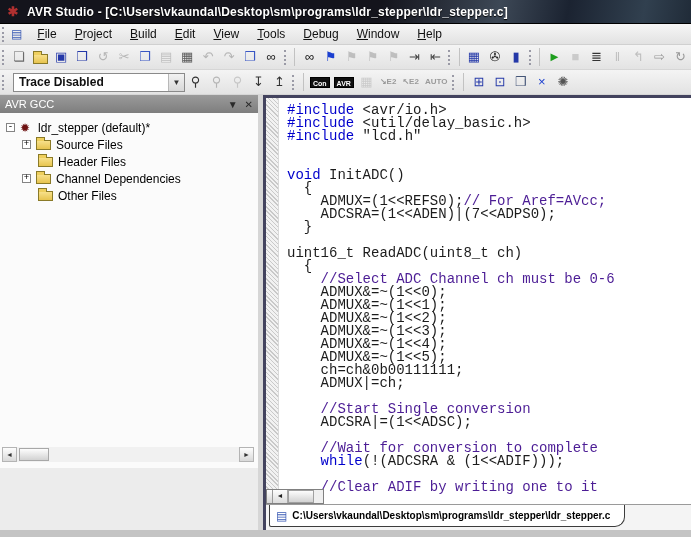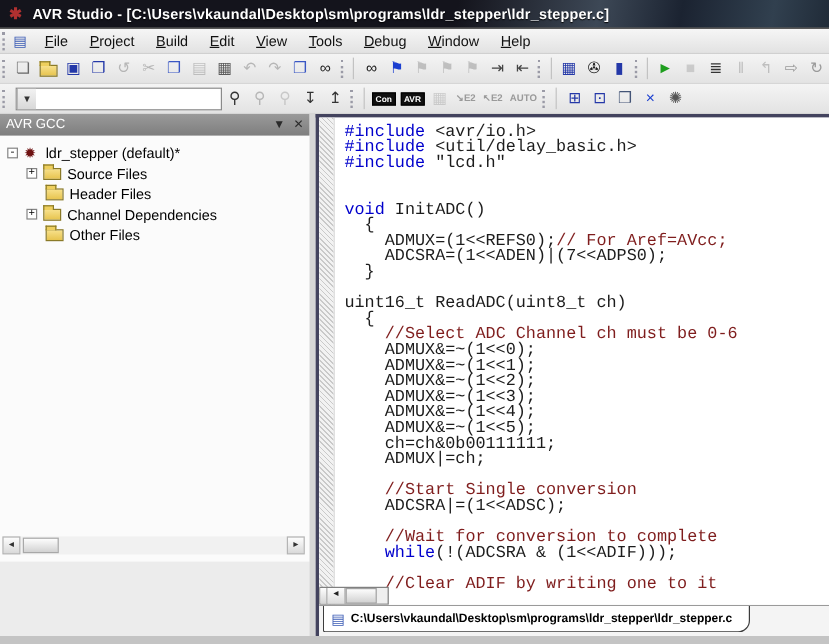--- a/index.html
+++ b/index.html
@@ -80,21 +80,21 @@
   .docwin { position:absolute; left:263px; top:95px; right:0; bottom:7px;
     border-left:3px solid #43435e; border-top:3px solid #43435e; background:#fff;
     display:flex; flex-direction:column; }
   .editor { position:relative; flex:1; background:#fff; overflow:hidden; }
   .gutter { position:absolute; left:0; top:0; bottom:0; width:13px;
     background:repeating-linear-gradient(45deg,#c9c9c9 0 1px,#f2f2f2 1px 3px);
     border-right:1px solid #d9d9d9; }
   .code { position:absolute; left:21px; top:6px; right:0; bottom:0;
     font-family:"Liberation Mono", monospace; font-size:14px; line-height:13px; }
   .cline { height:13px; white-space:pre; }
-  .kw  { color:#0000cc; } .cmt { color:#7f1d1d; } .pln { color:#1c1c1c; }
+  .kw  { color:#0000cc; } .cmt { color:#4c1d95; } .pln { color:#1c1c1c; }
 
   .ed-hscroll { position:absolute; left:0; bottom:0; height:15px; width:58px;
     border:1px solid #808080; background:#efefef; display:flex; align-items:center; }
   .ed-split { width:6px; height:13px; background:linear-gradient(#fefefe,#d5d5d5); border-right:1px solid #9a9a9a; }
   .ed-arrow { width:15px; height:13px; font-size:7px; line-height:12px; text-align:center;
     color:#222; background:linear-gradient(#fdfdfd,#dcdcdc); border-right:1px solid #a8a8a8; }
   .ed-thumb { width:26px; height:13px; background:linear-gradient(#fdfdfd,#d2d2d2); border:1px solid #a0a0a0; }
 
   .tabbar { height:26px; background:#f4f4f4; border-top:1px solid #9a9a9a;
     display:flex; align-items:flex-start; padding-left:3px; }
@@ -176,20 +176,21 @@
         <span class="tbi dis" style="color: rgb(154, 154, 154);">‖</span>
         <span class="tbi dis" style="color: rgb(154, 154, 154);">↰</span>
         <span class="tbi" style="color: rgb(154, 154, 154);">⇨</span>
         <span class="tbi" style="color: rgb(154, 154, 154);">↻</span>
       </div>
     </div>
 
   <div class="tbar tb2">
     <span class="grip"></span>
     <div class="combo">
+      <span class="val">Trace Disabled</span>
       <span class="btn">▼</span>
     </div>
     <div style="display:flex;align-items:center;">
         <div class="tb-group">
           <span class="tbi" style="color: rgb(51, 51, 51);">⚲</span>
           <span class="tbi dis" style="color: rgb(138, 138, 138);">⚲</span>
           <span class="tbi dis" style="color: rgb(170, 170, 170);">⚲</span>
           <span class="tbi" style="color: rgb(51, 51, 51);">↧</span>
           <span class="tbi" style="color: rgb(51, 51, 51);">↥</span>
         </div>

